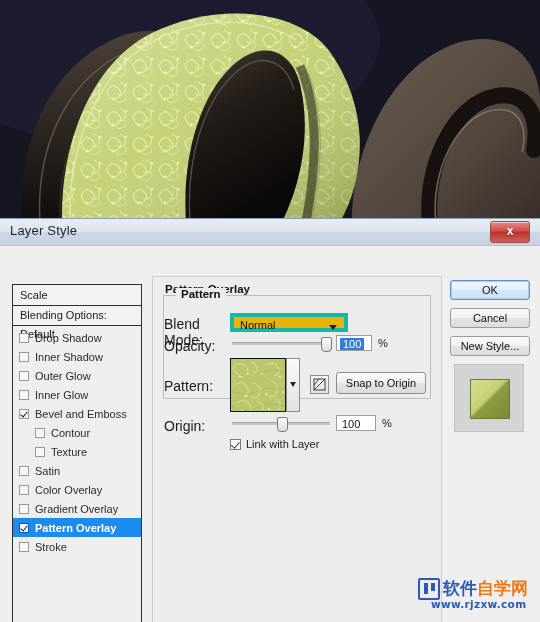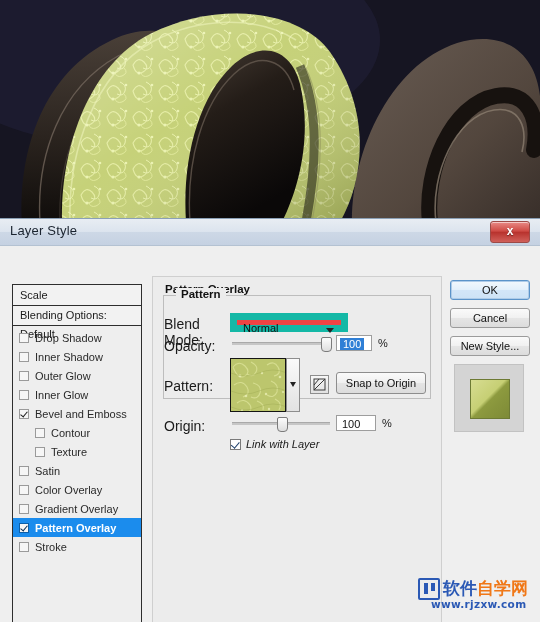--- a/index.html
+++ b/index.html
@@ -99,21 +99,21 @@
   }
   .fieldset .legend{
     position:absolute;left:12px;top:-8px;background:#ececec;padding:0 5px;
     font-size:11.5px;font-weight:bold;color:#111;
   }
   .row-label{
     position:absolute;font-size:14px;color:#1a1a1a;text-align:left;
   }
 
   .combo{
-    position:absolute;background:#ef4444;border:7px solid #14b8a6;
+    position:absolute;background:#eab308;border:4px solid #14b8a6;
     box-sizing:border-box;cursor:pointer;text-decoration:underline;
   }
   .combo .val{position:absolute;left:6px;top:2px;font-size:11px;color:#111;}
   .combo .arrow{
     position:absolute;right:7px;top:8px;width:0;height:0;
     border-left:4px solid transparent;border-right:4px solid transparent;
     border-top:5px solid #222;
   }
 
   .slider{position:absolute;height:14px;cursor:pointer;}
@@ -423,21 +423,21 @@
         <span class="row-label" style="left:0px;top:122px;width:60px;">Origin:</span>
         <div class="slider" style="left:68px;top:120px;width:98px;">
           <div class="track"></div>
           <div class="thumb" id="scale-thumb" style="left: 45px;"></div>
         </div>
         <div class="numbox" style="left:172px;top:119px;width:40px;height:16px;">
           <span class="nv">100</span>
         </div>
         <span class="pct" style="left:218px;top:121px;">%</span>
 
-        <div class="chk-row" style="left:66px;top:142px;font-style:italic;">
+        <div class="chk-row" style="left:66px;top:142px;">
           <span class="chk checked"></span>
           <span>Link with Layer</span>
         </div>
       </div>
     </div>
 
     <div id="rightcol">
       <div class="btn default">OK</div>
       <div class="btn">Cancel</div>
       <div class="btn">New Style...</div>

